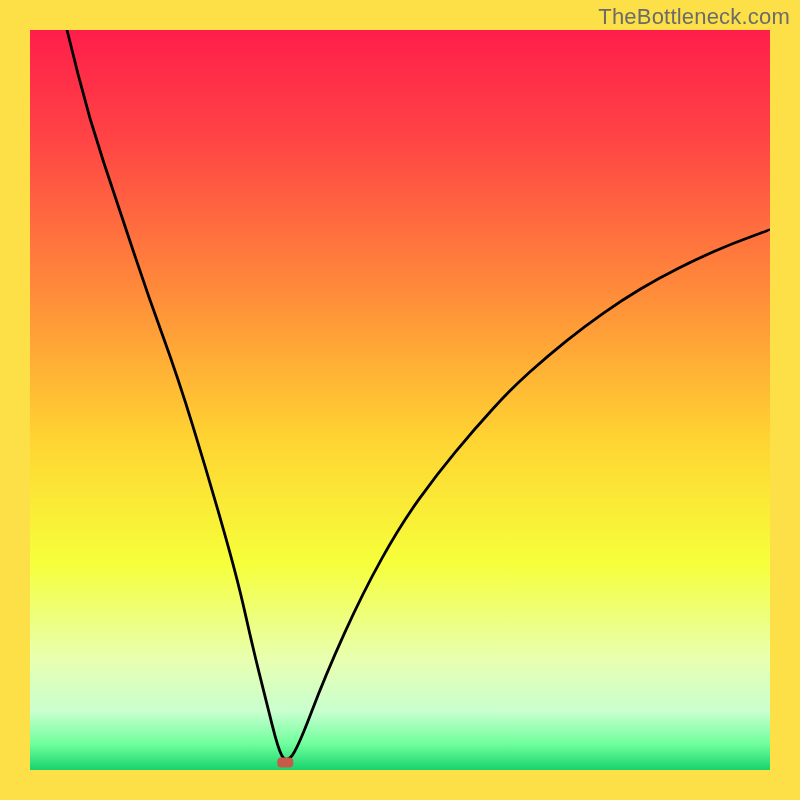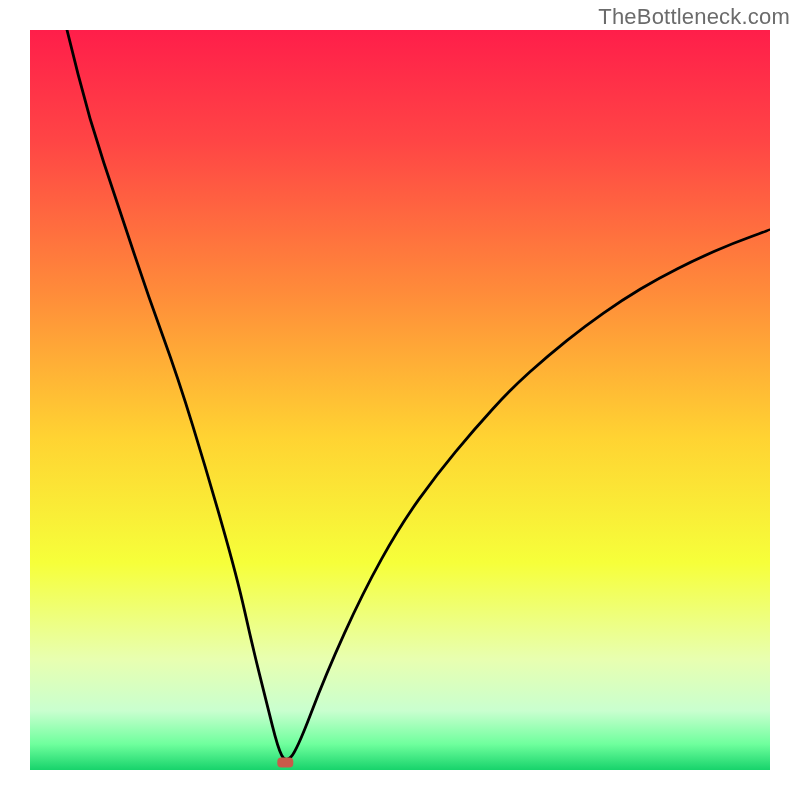--- a/index.html
+++ b/index.html
@@ -8,21 +8,21 @@
     width: 800px;
     height: 800px;
     background: #000;
     font-family: Arial, Helvetica, sans-serif;
     overflow: hidden;
   }
   .outer {
     position: relative;
     width: 800px;
     height: 800px;
-    background: #ffffff;
+    background: #fde047;
   }
   .watermark {
     position: absolute;
     top: 4px;
     right: 10px;
     color: #6b6b6b;
     font-size: 22px;
     letter-spacing: 0.2px;
     font-family: Arial, Helvetica, sans-serif;
   }

